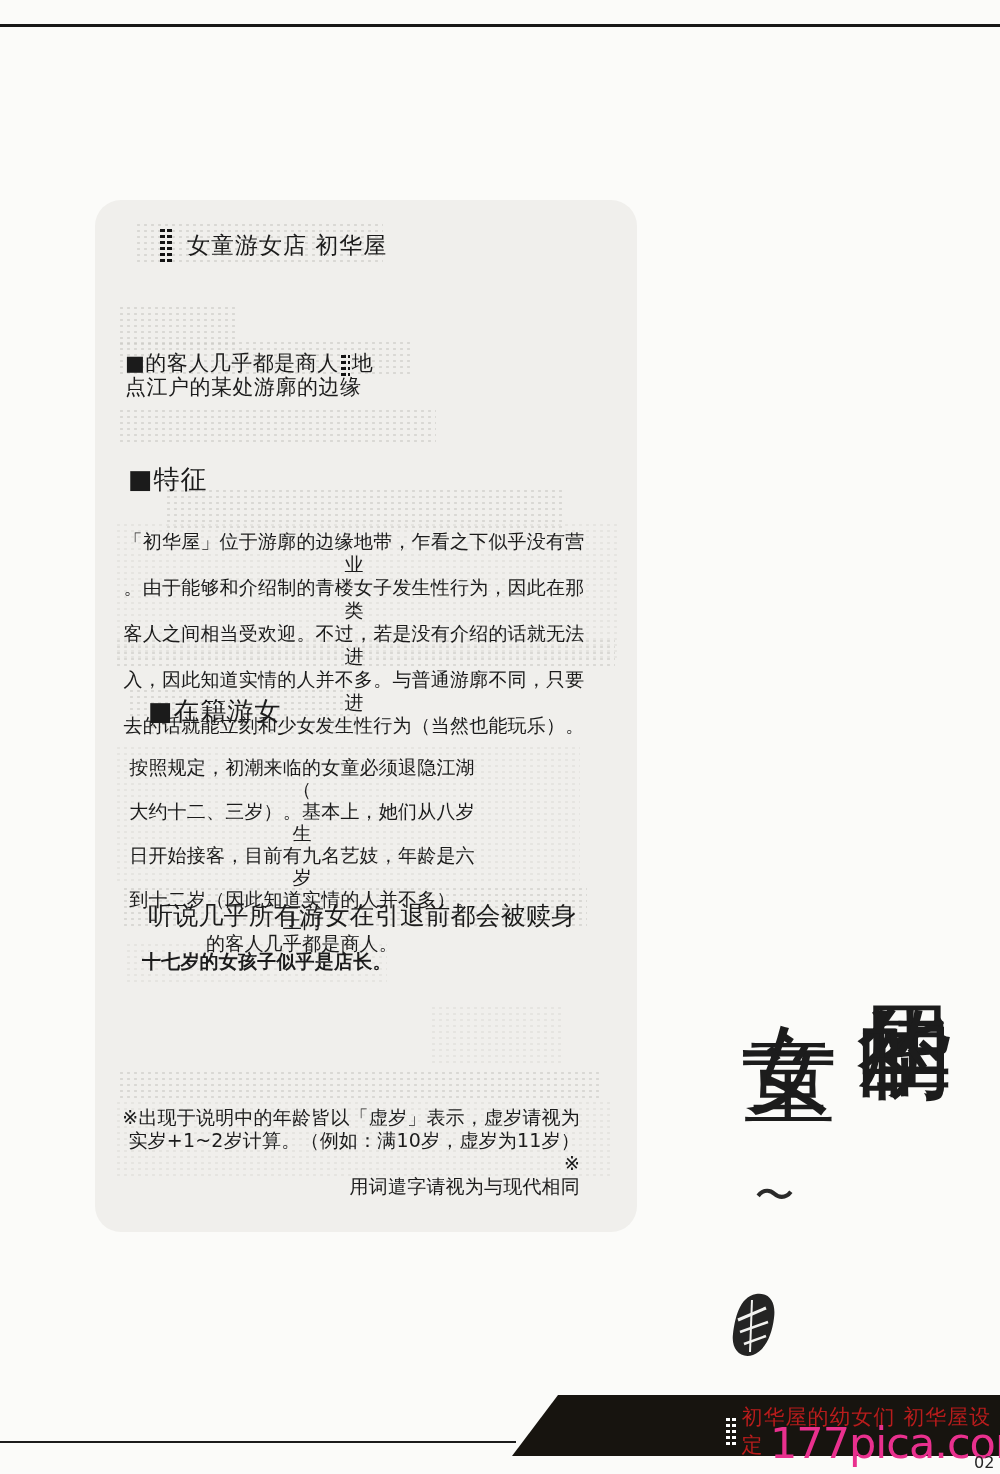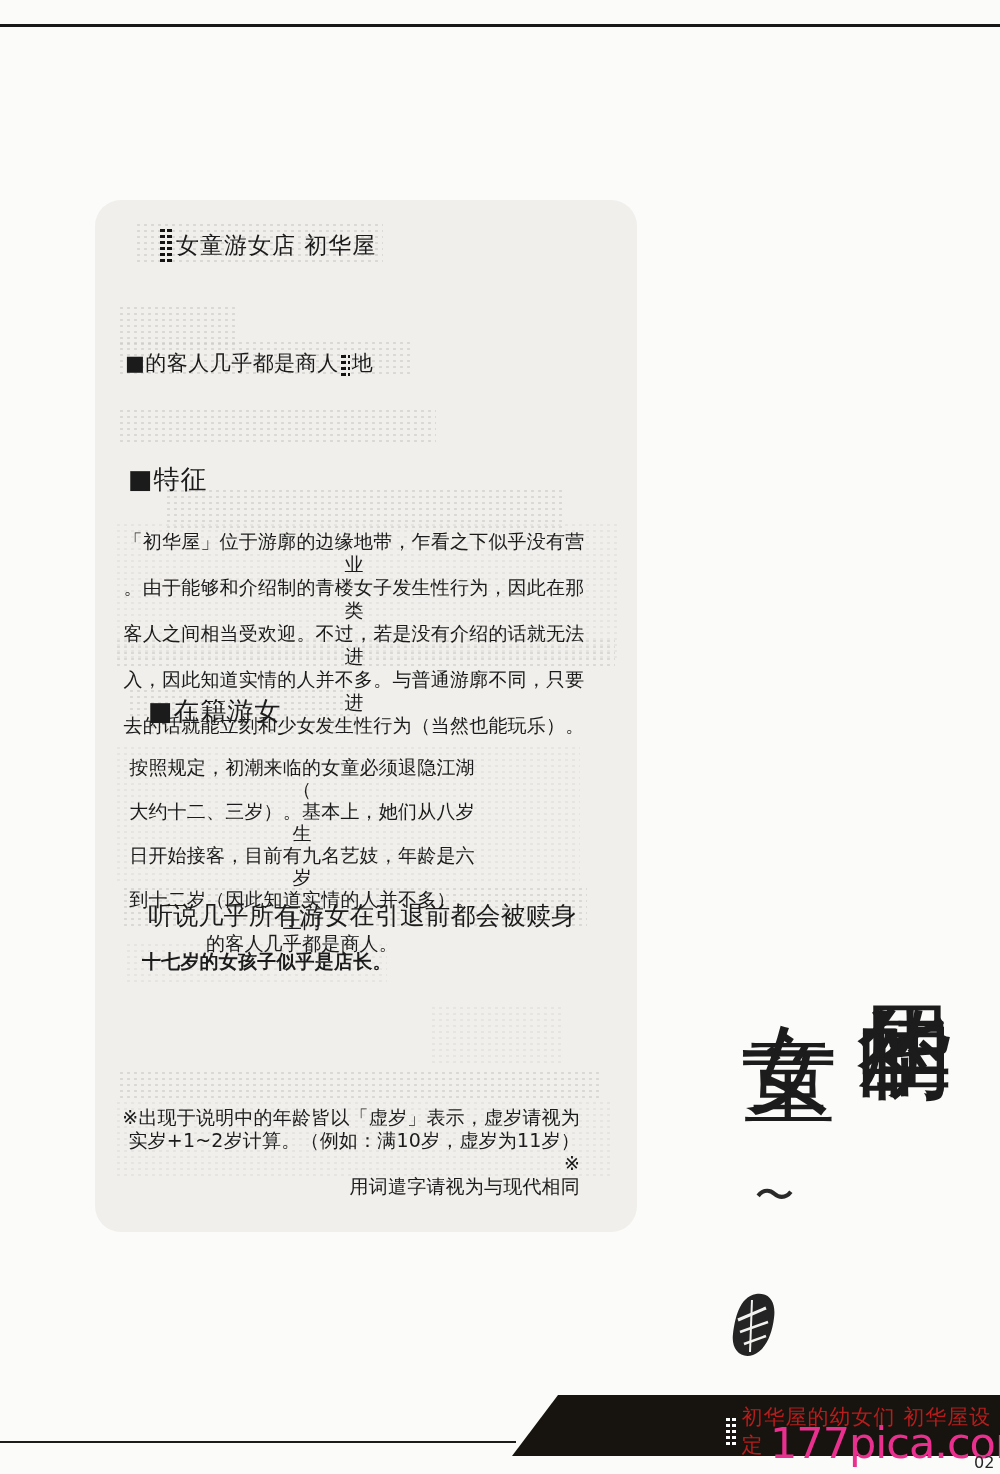--- a/index.html
+++ b/index.html
@@ -37,21 +37,21 @@
   .stripe-icon.inverse{
     width:10px;height:27px;margin-right:6px;
     background:
       linear-gradient(90deg,rgba(0,0,0,0) 0 4px,#17140f 4px 6px,rgba(0,0,0,0) 6px 10px),
       repeating-linear-gradient(0deg,#ffffff 0 3px,rgba(0,0,0,0) 3px 6px);
   }
 
   .abs{position:absolute;}
   .lines{white-space:pre-line;}
 
-  .shop-header{left:160px;top:228px;display:flex;align-items:center;gap:4px;font-size:23px;letter-spacing:1px;}
+  .shop-header{left:160px;top:228px;display:flex;align-items:center;gap:15px;font-size:23px;letter-spacing:1px;}
   .era{left:125px;top:352px;width:340px;font-size:21px;line-height:23px;letter-spacing:0.5px;}
   .h-feature{left:128px;top:462px;font-size:26px;letter-spacing:1px;}
   .p-feature{left:115px;top:530px;width:478px;font-size:19px;line-height:23px;text-align:center;letter-spacing:0.2px;}
   .h-roster{left:148px;top:694px;font-size:26px;letter-spacing:1px;}
   .p-roster{left:122px;top:756px;width:360px;font-size:19px;line-height:22px;text-align:center;letter-spacing:0.2px;}
   .p-note1{left:148px;top:899px;font-size:25px;letter-spacing:0.2px;}
   .p-note2{left:142px;top:949px;font-size:19px;letter-spacing:0.2px;font-weight:bold;}
   .footnote{left:118px;top:1106px;width:462px;font-size:19px;line-height:23px;text-align:right;letter-spacing:0.2px;}
 
   
@@ -106,20 +106,21 @@
     <div class="tone light" style="left:115px;top:1100px;width:498px;height:80px;"></div>
   </div>
 
   <div class="abs shop-header">
     <span class="stripe-icon"></span>
     <span>女童游女店 初华屋</span>
   </div>
 
   <div class="abs era">
     <span>■的客人几乎都是商人</span><span class="stripe-icon small"></span><span>地</span>
+    <div>点江户的某处游廓的边缘</div>
   </div>
 
   <div class="abs h-feature">■特征</div>
   <div class="abs p-feature lines">「初华屋」位于游廓的边缘地带，乍看之下似乎没有营业
 。由于能够和介绍制的青楼女子发生性行为，因此在那类
 客人之间相当受欢迎。不过，若是没有介绍的话就无法进
 入，因此知道实情的人并不多。与普通游廓不同，只要进
 去的话就能立刻和少女发生性行为（当然也能玩乐）。</div>
 
   <div class="abs h-roster">■在籍游女</div>

